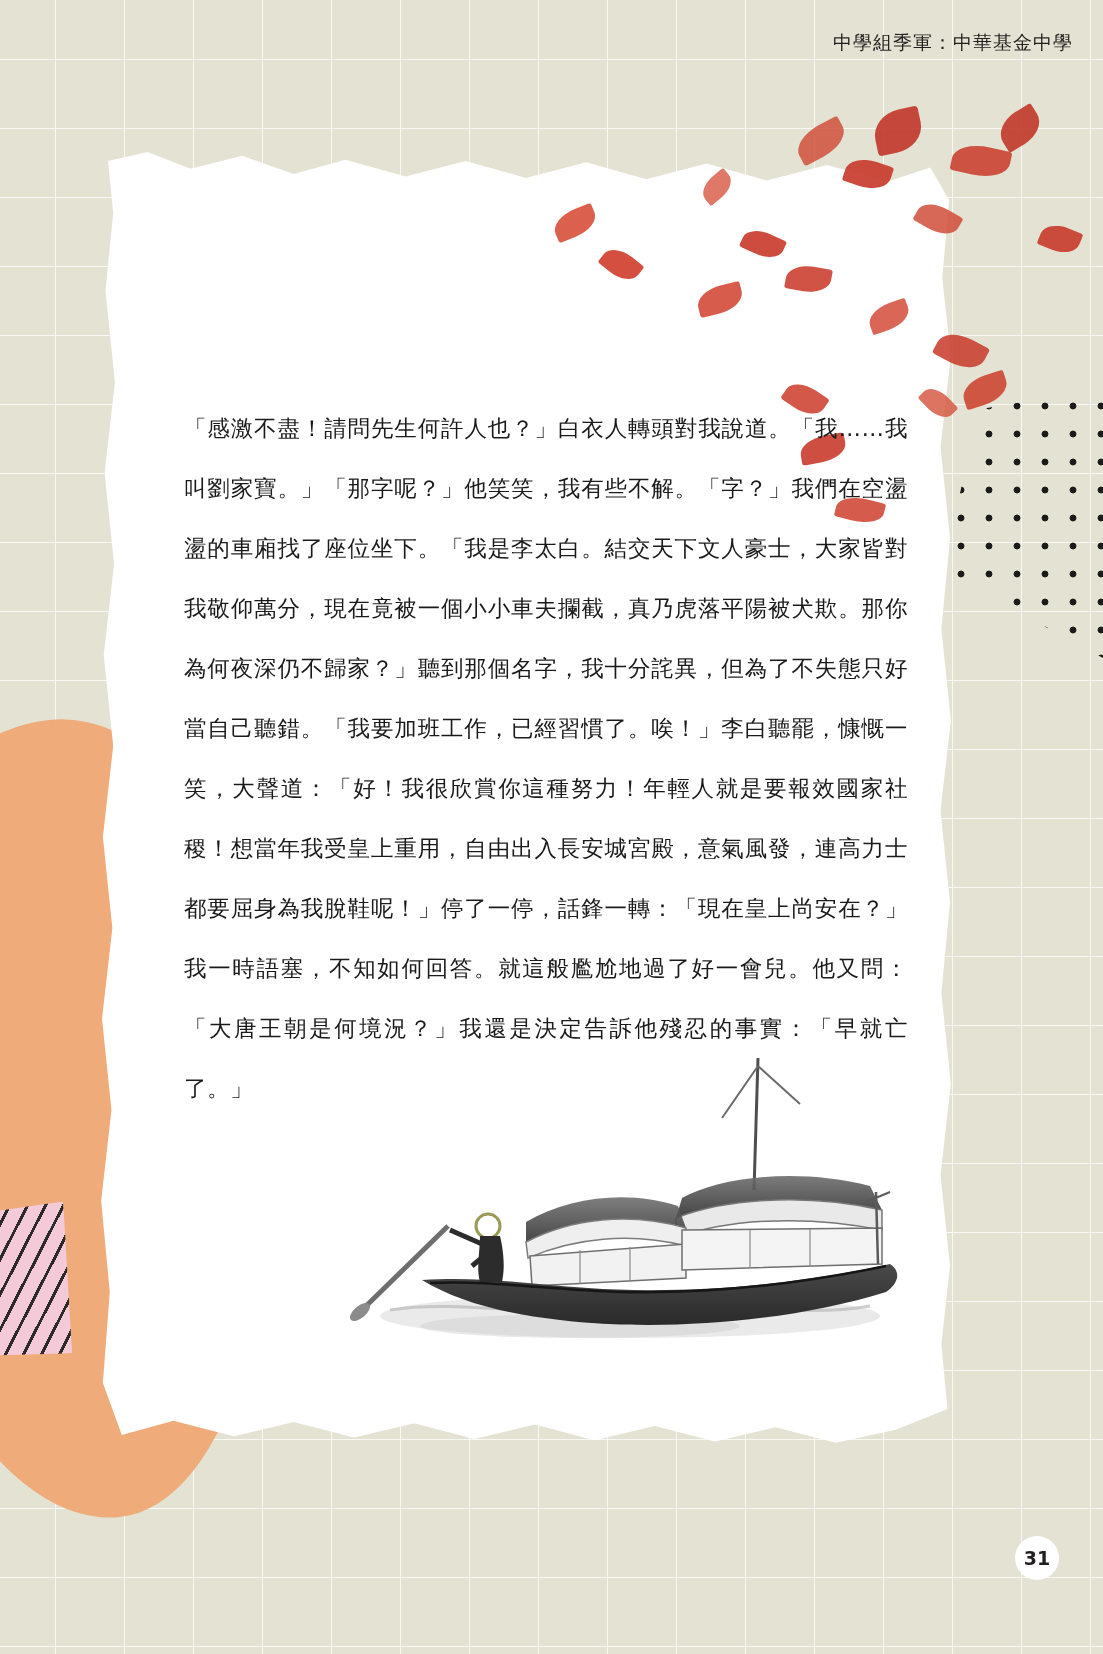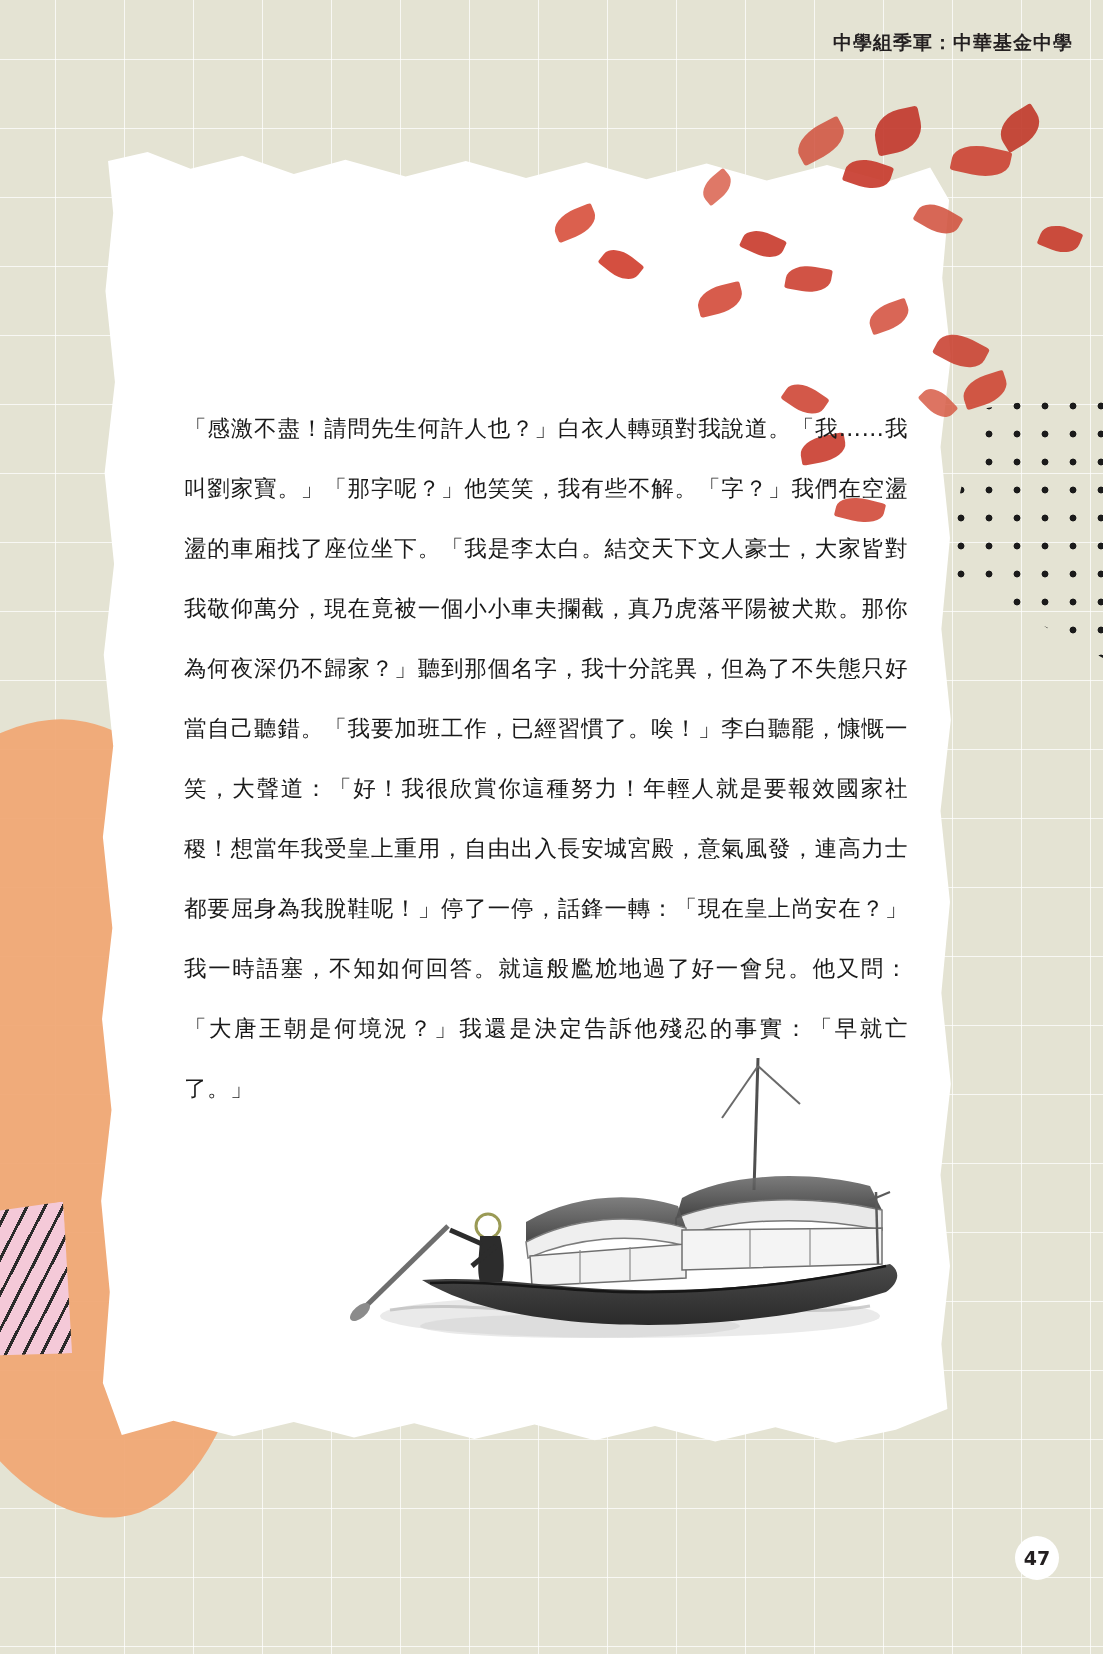--- a/index.html
+++ b/index.html
@@ -26,21 +26,21 @@
     background-size: 69px 69px;
     background-position: -14px -10px;
   }
 
   
   #header {
     position: absolute;
     top: 30px;
     right: 30px;
     font-size: 19px;
-    font-weight: bold;
+    font-weight: normal;
     letter-spacing: 1px;
     color: #231f20;
     font-family: "DejaVu Sans", "Liberation Sans", sans-serif;
   }
 
   
   #blob-orange {
     position: absolute;
     left: -140px;
     top: 720px;
@@ -241,14 +241,14 @@
       <circle cx="158" cy="186" r="12" fill="none" stroke="#9a9a55" stroke-width="3"></circle>
       <path d="M150 196 C150 212, 146 228, 150 242 L172 242 C176 224, 172 204, 170 196 Z" fill="#2c2c2c"></path>
       <line x1="152" y1="204" x2="120" y2="190" stroke="#2c2c2c" stroke-width="5"></line>
       <line x1="166" y1="206" x2="142" y2="226" stroke="#2c2c2c" stroke-width="5"></line>
 
       <line x1="118" y1="186" x2="34" y2="268" stroke="#6e6e6e" stroke-width="5"></line>
       <ellipse cx="30" cy="272" rx="12" ry="6" fill="#8b8b8b" transform="rotate(-40 30 272)"></ellipse>
     </svg>
   </div>
 
-  <div id="page-number">47</div>
+  <div id="page-number">31</div>
 </div>
 
 </body></html>

